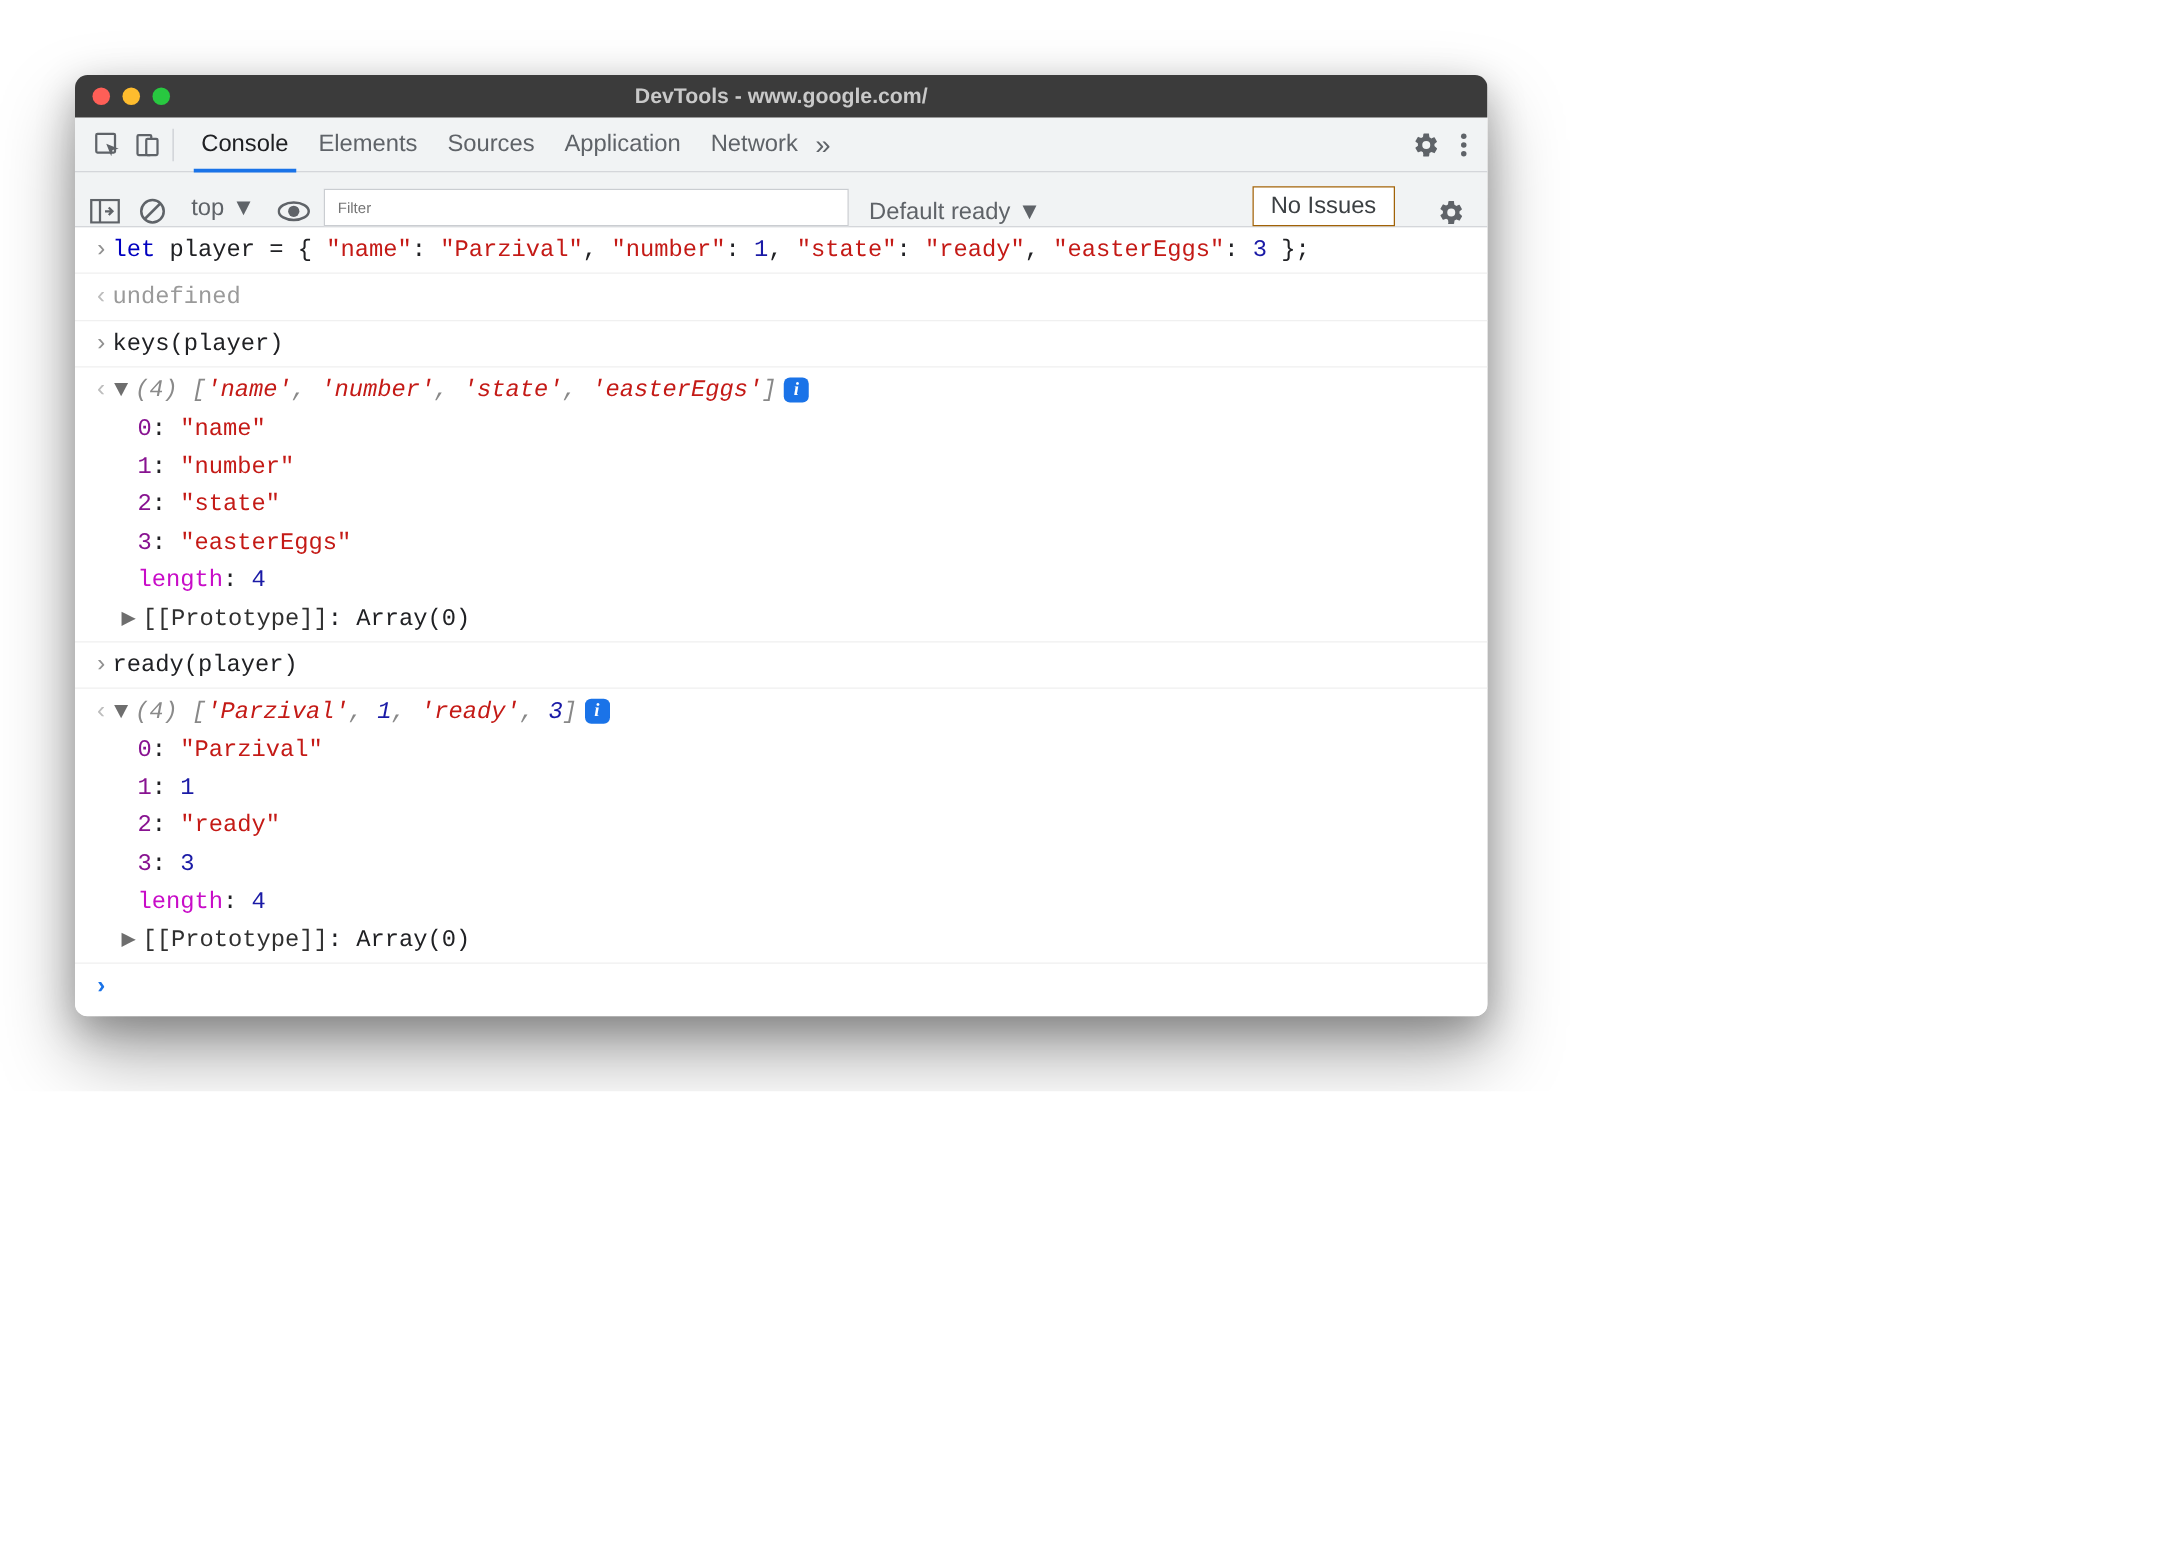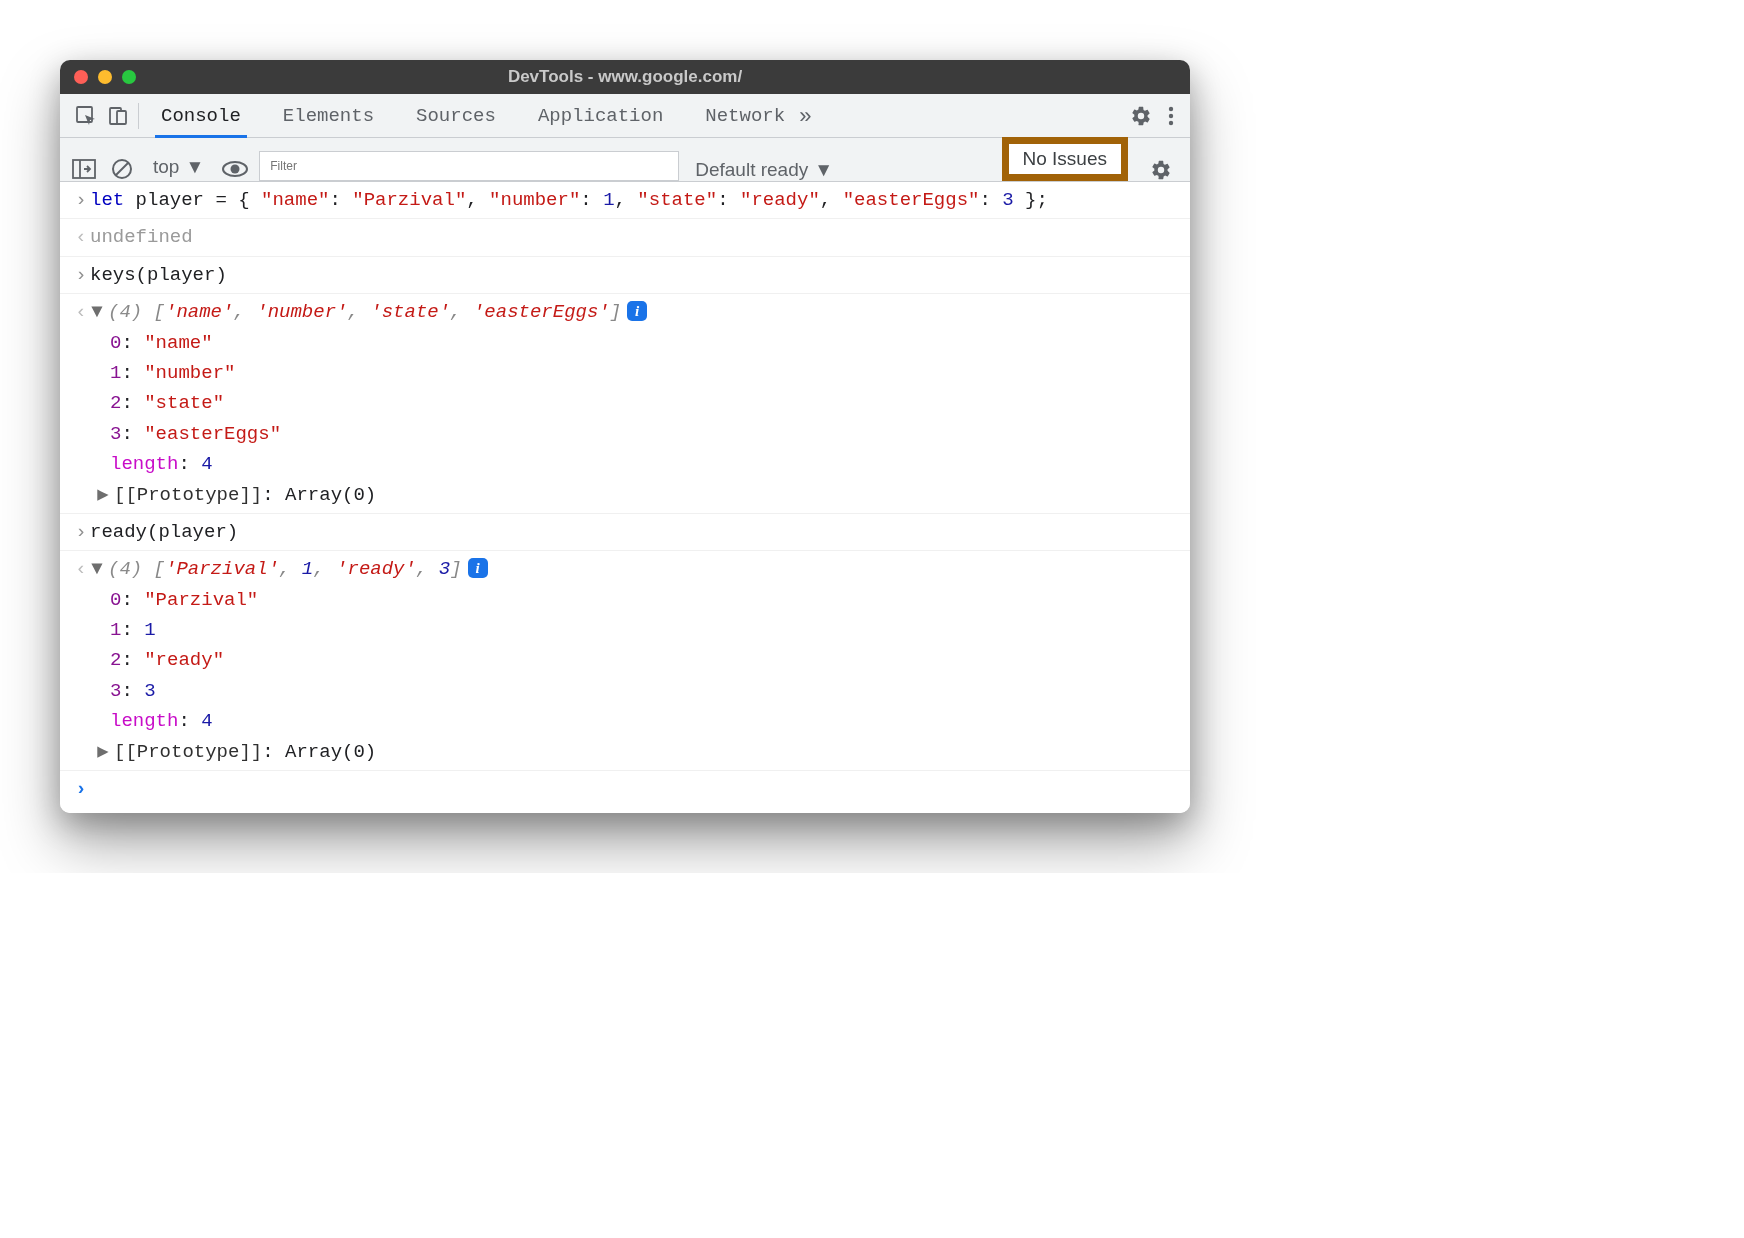--- a/index.html
+++ b/index.html
@@ -48,42 +48,42 @@
     background: #f1f3f4;
     border-bottom: 1px solid #cacdd1;
     color: #5f6368;
     font-size: 19px;
   }
   .tabstrip .iconbtn {
     width: 32px; height: 32px; display:flex; align-items:center; justify-content:center;
     color:#5f6368; cursor:pointer;
   }
   .tabstrip .sep { width:1px; height:26px; background:#cacdd1; margin:0 6px 0 4px; }
-  .tabs { display:flex; align-items:stretch; height:100%; gap: 30px; margin-left: 10px; font-family: Liberation Mono, monospace;}
+  .tabs { display:flex; align-items:stretch; height:100%; gap: 12px; margin-left: 10px;}
   .tab { display:flex; align-items:center; padding:0 6px; cursor:pointer; position:relative; }
   .tab.active { color:#202124; }
   .tab.active::after { content:""; position:absolute; left:0; right:0; bottom:-1px; height:3px; background:#1a73e8; }
   .spacer { flex:1; }
   .more-chevron { font-size: 22px; margin-left: 8px; cursor:pointer;}
   .gear, .kebab { cursor:pointer; padding: 0 8px; }
 
   .toolbar {
     display:flex; align-items:flex-end; gap:10px;
     height:44px; padding:0 10px;
     background:#f1f3f4; border-bottom:1px solid #cacdd1;
     color:#5f6368; font-size:19px;
   }
   .sqbtn { width:28px; height:24px; display:flex; align-items:center; justify-content:center; }
   .context-sel { display:flex; align-items:center; gap:6px; border:1px solid transparent; padding:2px 6px; cursor:pointer;}
   .filter {
     flex: 0 0 420px; height:30px; border:1px solid #cacdd1; background:#fff;
     padding:0 10px; color:#5f6368; font-size:12px;
   }
   .levels { display:flex; align-items:center; gap:6px; cursor:pointer; margin-left: 6px;}
-  .noissues { border:7px solid #a16207; background:#fff; padding:4px 14px; color:#3c4043; cursor:pointer; margin-left:auto; margin-right:4px;}
+  .noissues { border:1px solid #a16207; background:#fff; padding:4px 14px; color:#3c4043; cursor:pointer; margin-left:auto; margin-right:16px;}
 
   .console {
     font-family: Menlo, Consolas, "Courier New", monospace;
     font-size: 19px; line-height: 1.6; color:#202124; background:#fff;
     padding-bottom: 6px;
   }
   .row { padding: 3px 12px 3px 12px; border-top:1px solid #f0f0f0; }
   .row:first-child{ border-top:none; }
   .gutter { display:inline-block; width:18px; text-align:center; color:#919191; user-select:none;}
   .gutter.blue { color:#1a73e8; font-weight:700;}

